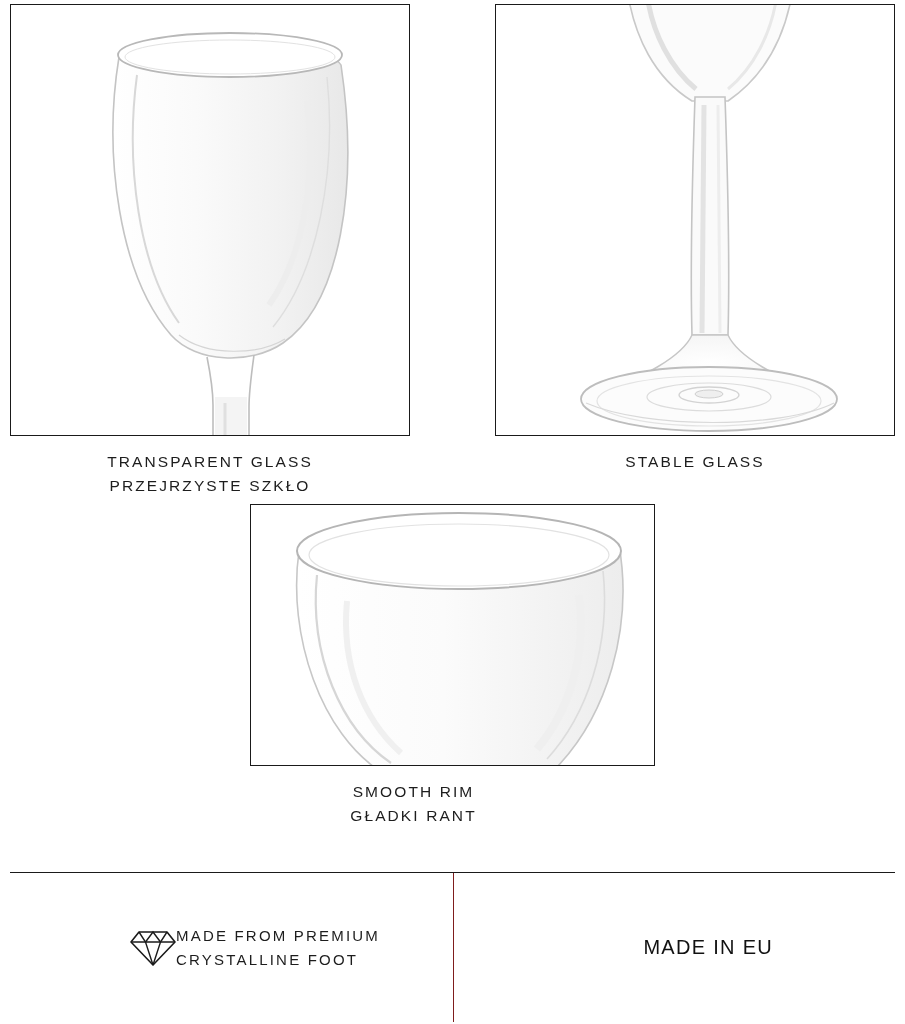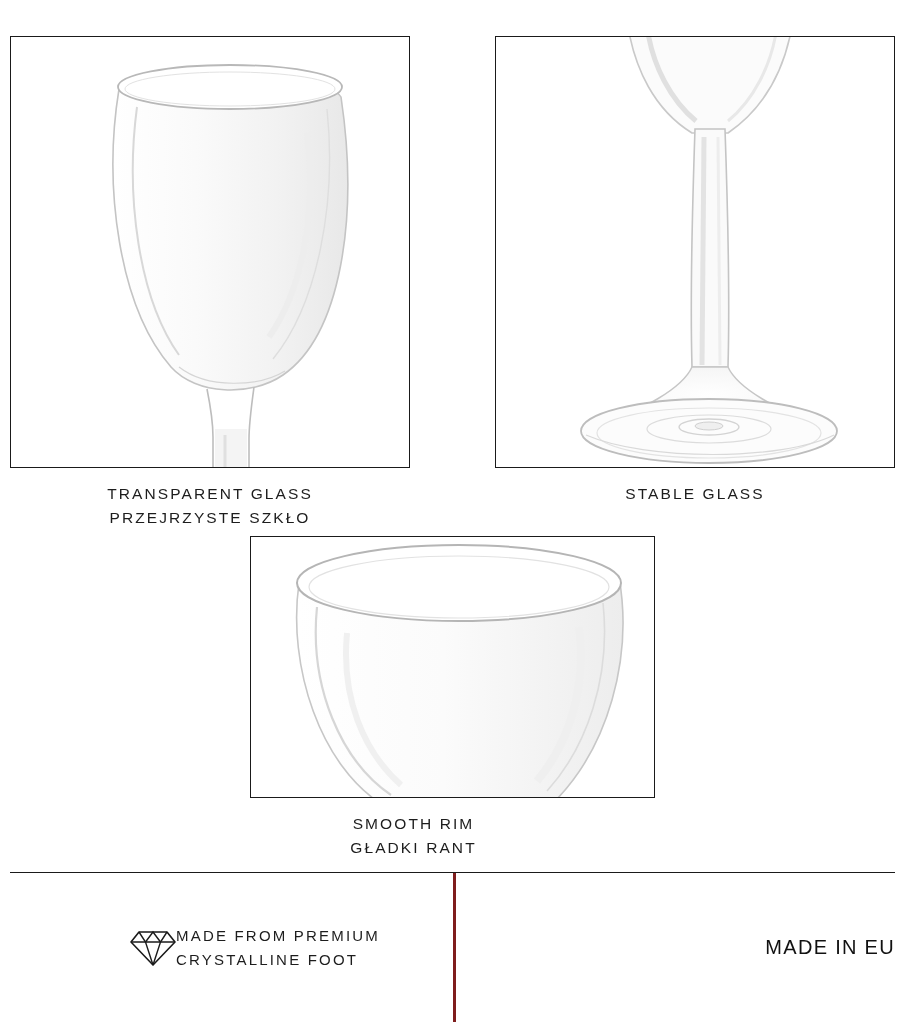--- a/index.html
+++ b/index.html
@@ -24,21 +24,20 @@
   }
 
   
   .features {
     position: relative;
     padding: 0;
   }
 
   .feature {
     position: absolute;
-    margin-top: 32px;
   }
 
   .frame {
     border: 1px solid #1a1a1a;
     background: #ffffff;
     position: relative;
     overflow: hidden;
     box-sizing: border-box;
   }
 
@@ -81,22 +80,22 @@
   }
   .band-cell {
     flex: 1 1 50%;
     display: flex;
     align-items: center;
     justify-content: center;
     box-sizing: border-box;
   }
   .band-cell.left { padding-left: 120px; justify-content: flex-start; }
   .band-cell.right {
-    border-left: 3px solid #7f1d1d;
-    justify-content: flex-end;
+    border-left: 1px solid #7f1d1d;
+    justify-content: center;
     padding-left: 68px;
   }
   .premium-text .line {
     display: block;
     font-size: 15px;
     letter-spacing: 2.2px;
     line-height: 1.6;
     color: #1d1d1d;
   }
   .made-in-eu {

